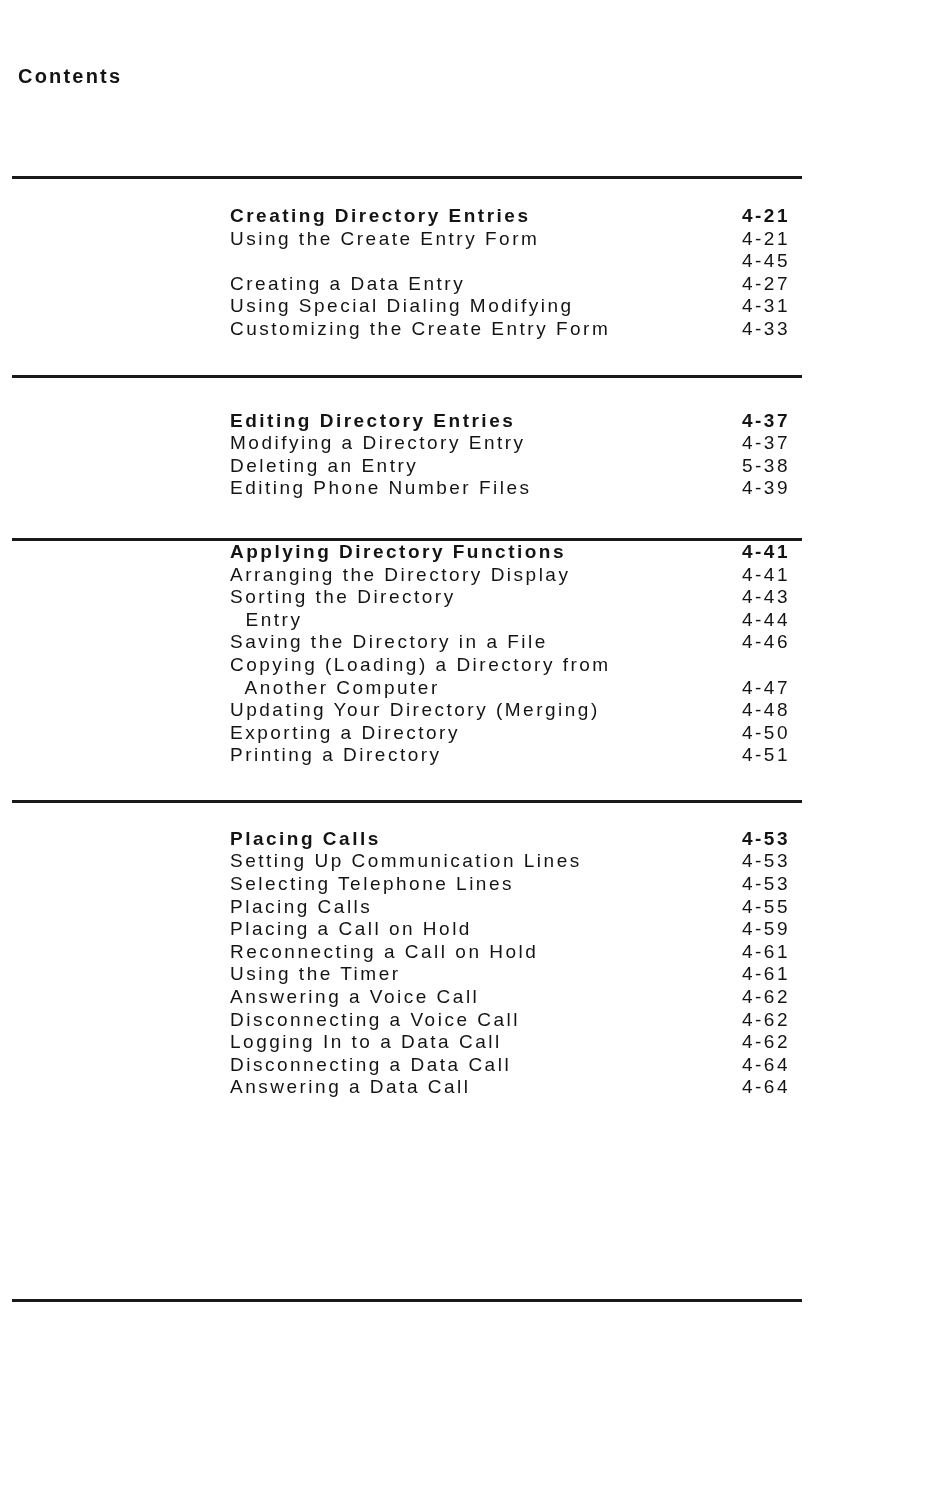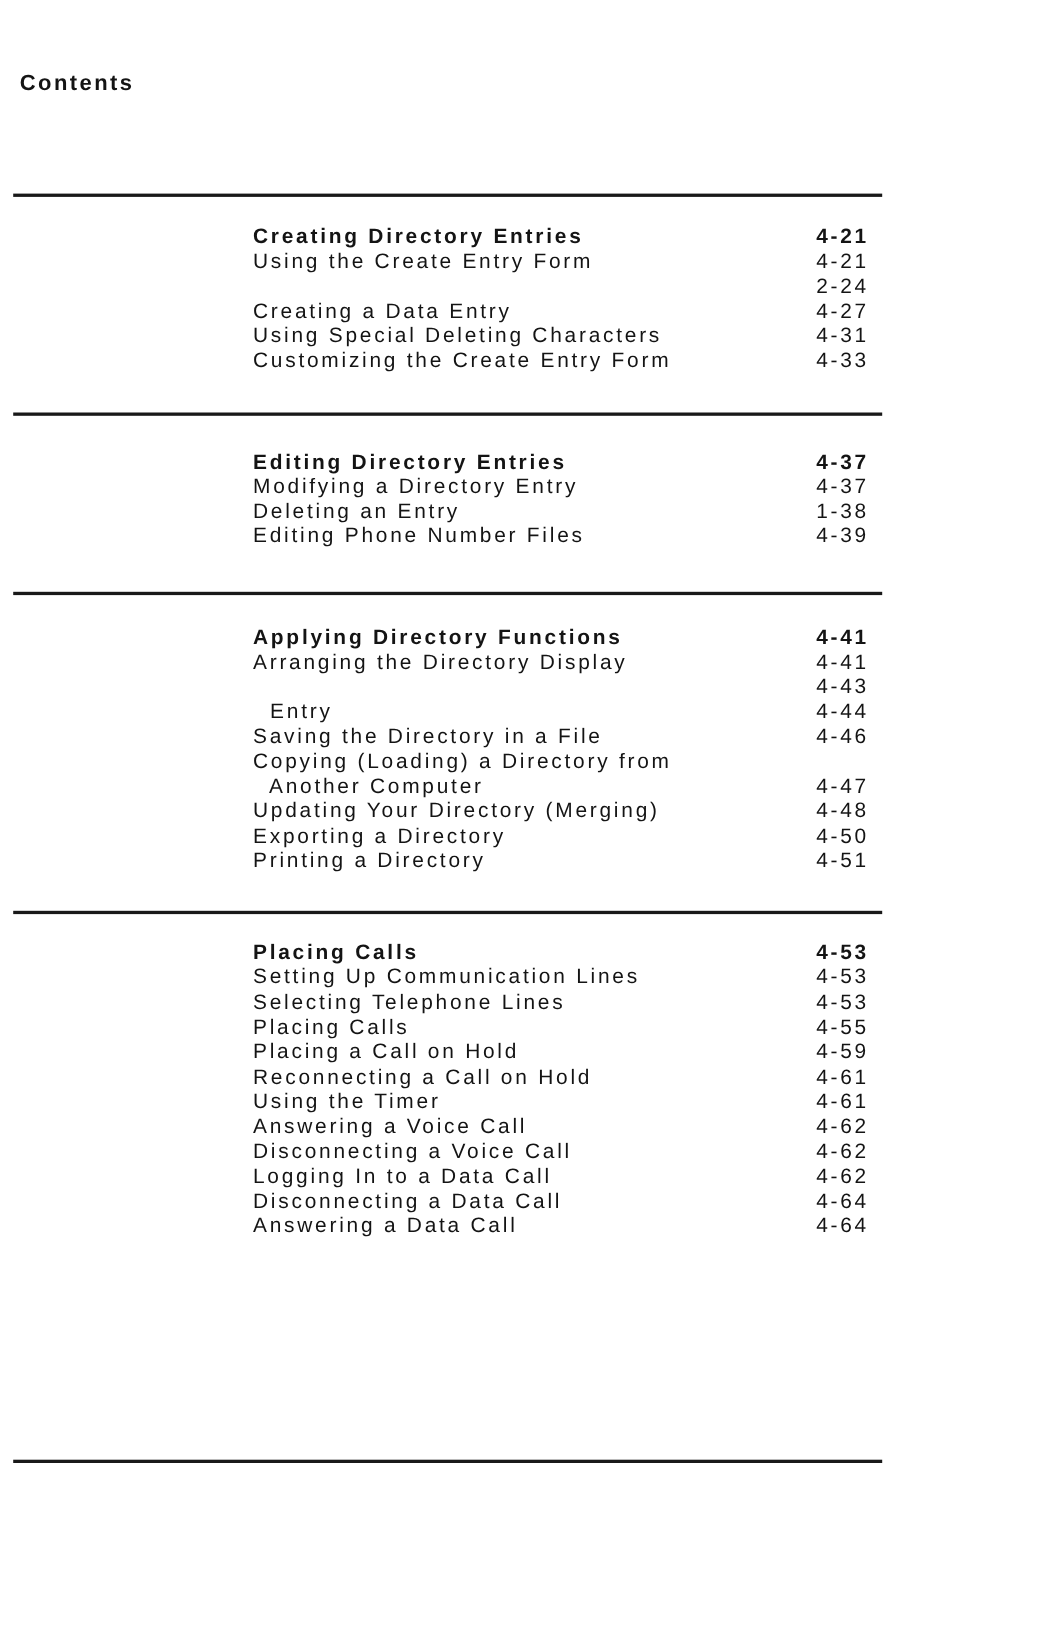--- a/index.html
+++ b/index.html
@@ -34,21 +34,21 @@
   .rule-1 { margin-top: 34px; }
   .rule-2 { margin-top: 38px; }
   .rule-3 { margin-top: 33px; }
   .rule-4 { margin-top: 200px; }
   .toc-section {
     margin-left: 230px;
     width: 560px;
   }
   .sec-0 { margin-top: 26px; }
   .sec-1 { margin-top: 32px; }
-  .sec-2 { margin-top: 28px; }
+  .sec-2 { }
   .sec-3 { margin-top: 25px; }
   .toc-row {
     display: flex;
     justify-content: space-between;
     align-items: flex-end;
     font-size: 19px;
     line-height: 22.6px;
     letter-spacing: 2.5px;
   }
   .toc-row.heading {
@@ -73,65 +73,66 @@
       <div class="toc-section sec-0">
         <div class="toc-row heading">
           <div class="toc-label"><div>Creating Directory Entries</div></div>
           <div class="toc-page">4-21</div>
         </div>
         <div class="toc-row">
           <div class="toc-label"><div>Using the Create Entry Form</div></div>
           <div class="toc-page">4-21</div>
         </div>
         <div class="toc-row">
-          <div class="toc-page">2-24</div>
+          <div class="toc-page">4-45</div>
         </div>
         <div class="toc-row">
           <div class="toc-label"><div>Creating a Data Entry</div></div>
           <div class="toc-page">4-27</div>
         </div>
         <div class="toc-row">
-          <div class="toc-label"><div>Using Special Deleting Characters</div></div>
+          <div class="toc-label"><div>Using Special Dialing Modifying</div></div>
           <div class="toc-page">4-31</div>
         </div>
         <div class="toc-row">
           <div class="toc-label"><div>Customizing the Create Entry Form</div></div>
           <div class="toc-page">4-33</div>
         </div>
       </div>
       <div class="rule rule-1"></div>
       <div class="toc-section sec-1">
         <div class="toc-row heading">
           <div class="toc-label"><div>Editing Directory Entries</div></div>
           <div class="toc-page">4-37</div>
         </div>
         <div class="toc-row">
           <div class="toc-label"><div>Modifying a Directory Entry</div></div>
           <div class="toc-page">4-37</div>
         </div>
         <div class="toc-row">
           <div class="toc-label"><div>Deleting an Entry</div></div>
-          <div class="toc-page">1-38</div>
+          <div class="toc-page">5-38</div>
         </div>
         <div class="toc-row">
           <div class="toc-label"><div>Editing Phone Number Files</div></div>
           <div class="toc-page">4-39</div>
         </div>
       </div>
       <div class="rule rule-2"></div>
       <div class="toc-section sec-2">
         <div class="toc-row heading">
           <div class="toc-label"><div>Applying Directory Functions</div></div>
           <div class="toc-page">4-41</div>
         </div>
         <div class="toc-row">
           <div class="toc-label"><div>Arranging the Directory Display</div></div>
           <div class="toc-page">4-41</div>
         </div>
         <div class="toc-row">
+          <div class="toc-label"><div>Sorting the Directory</div></div>
           <div class="toc-page">4-43</div>
         </div>
         <div class="toc-row">
           <div class="toc-label"><div>  Entry</div></div>
           <div class="toc-page">4-44</div>
         </div>
         <div class="toc-row">
           <div class="toc-label"><div>Saving the Directory in a File</div></div>
           <div class="toc-page">4-46</div>
         </div>

